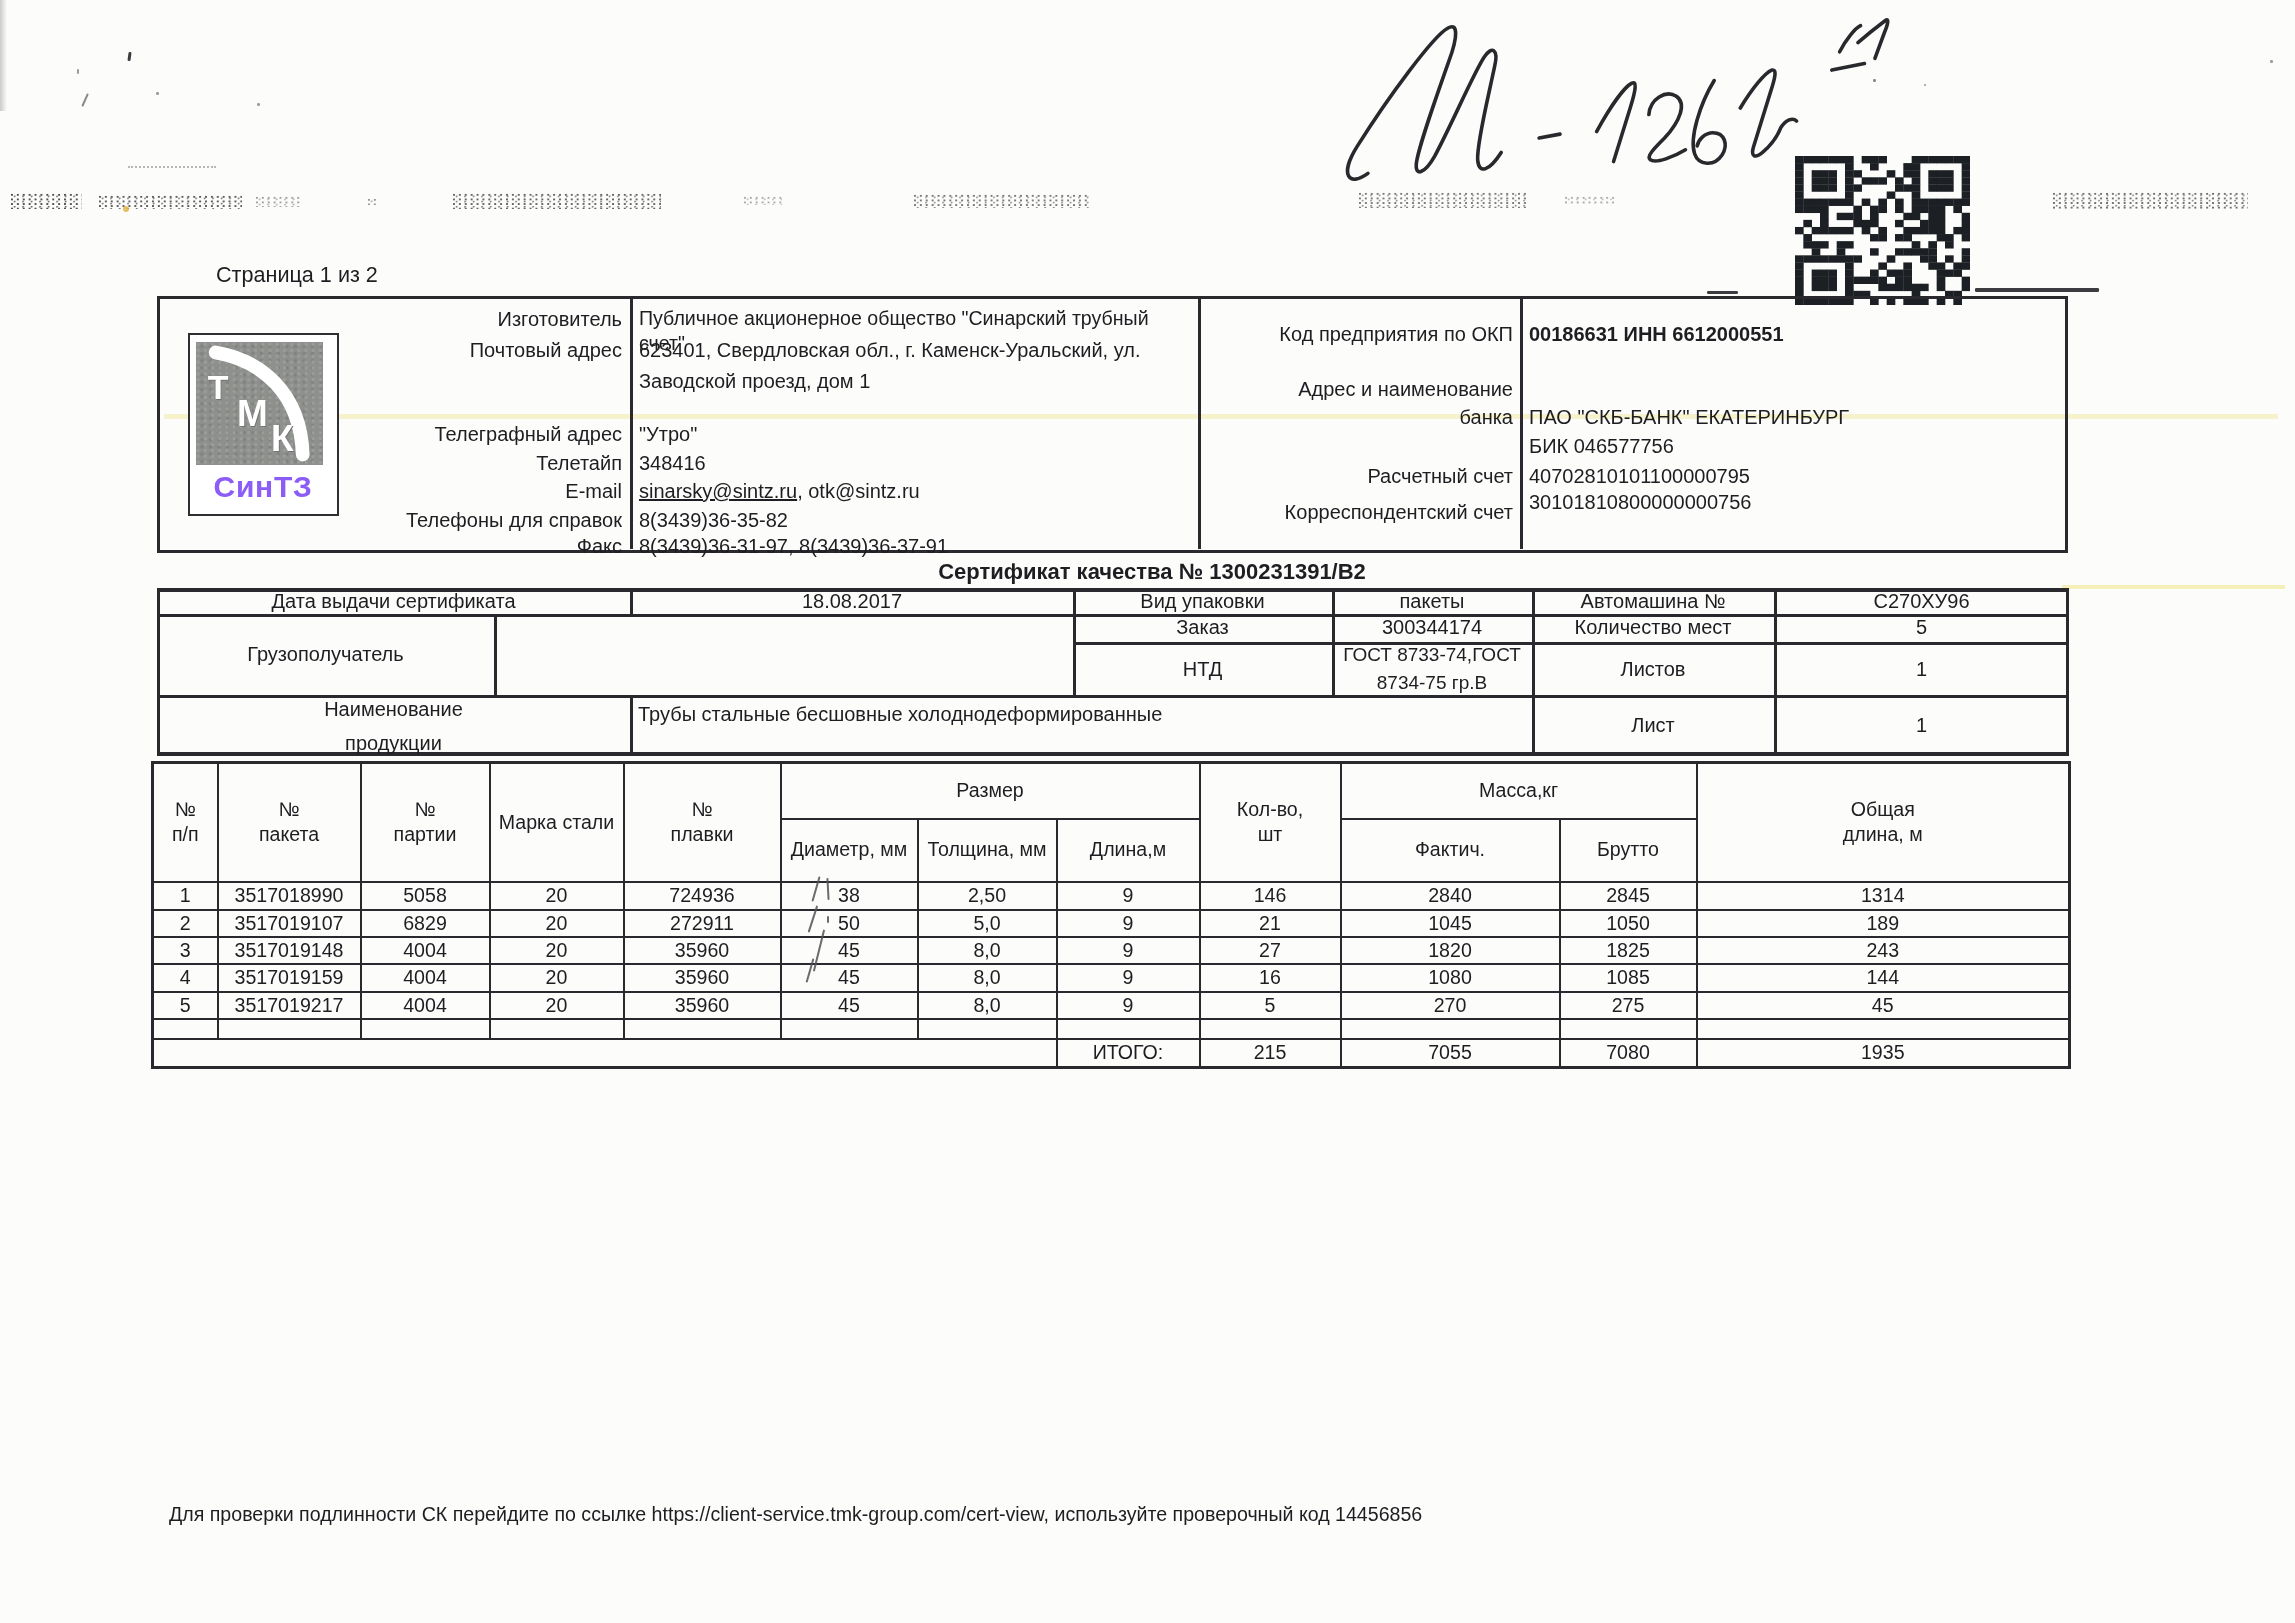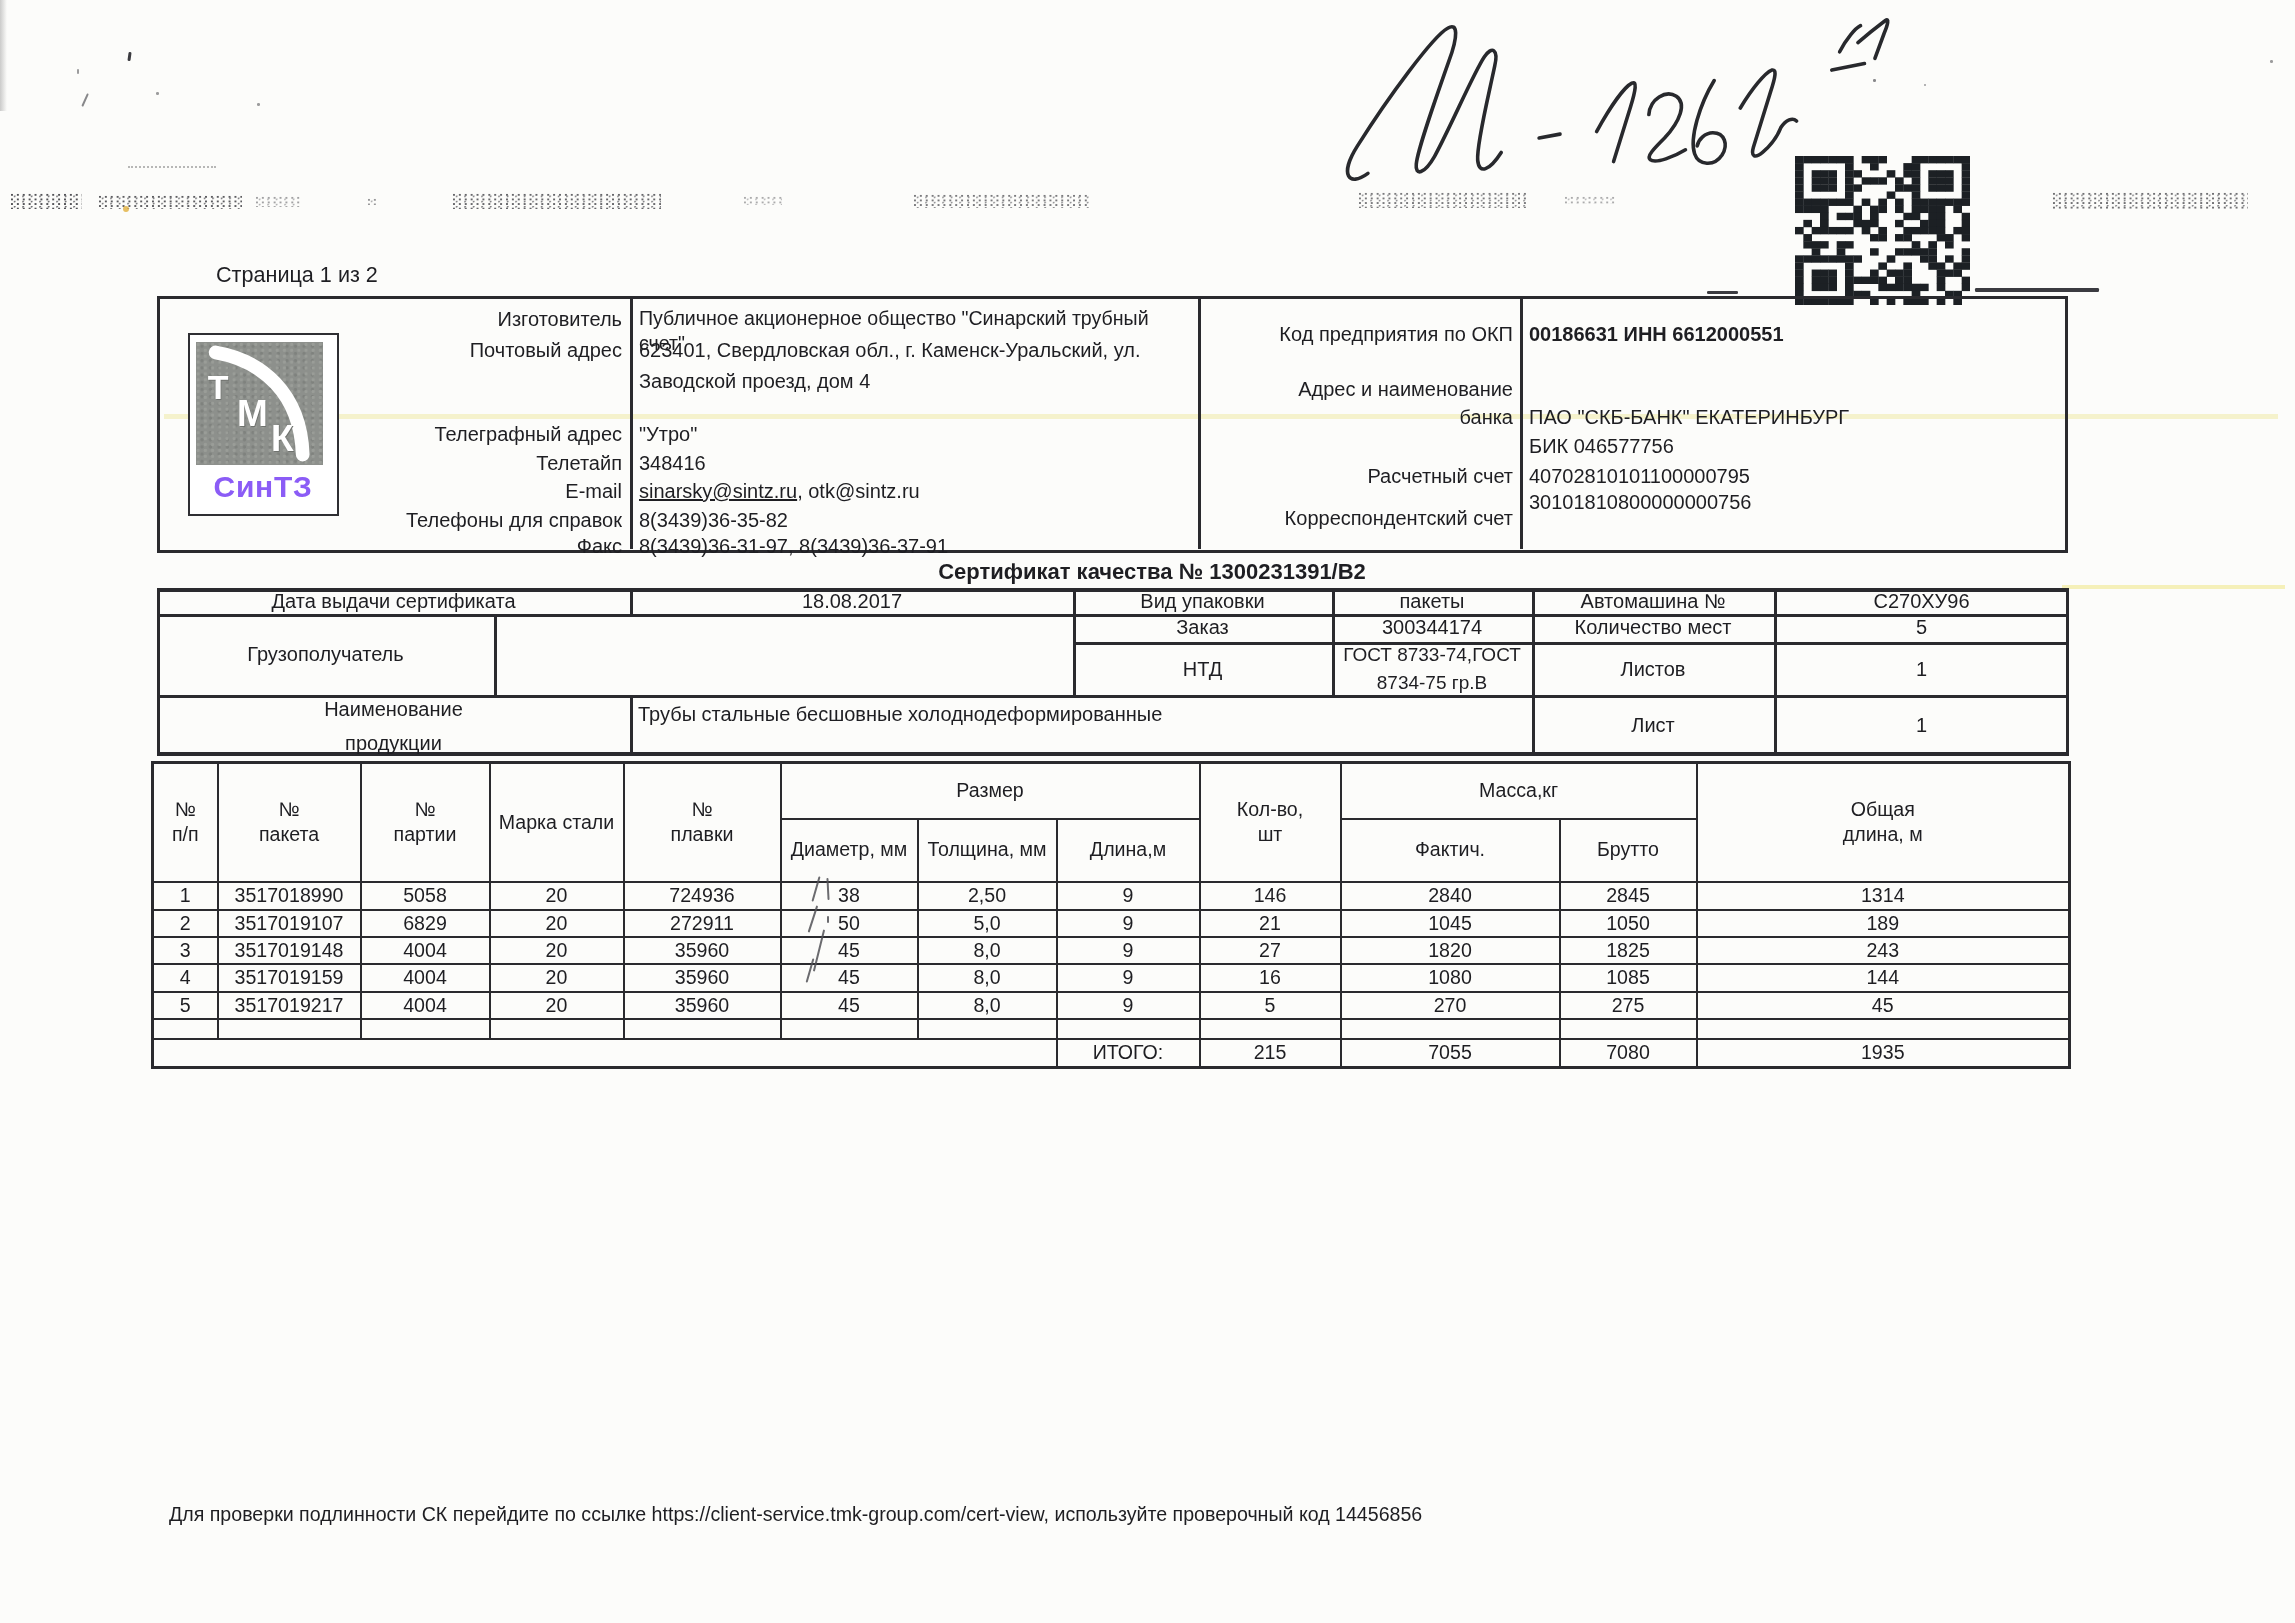--- a/index.html
+++ b/index.html
@@ -346,32 +346,32 @@
     <div class="t lab" style="left:0;width:462px;top:6.5px;">Изготовитель</div>
     <div class="t lab" style="left:0;width:462px;top:38px;">Почтовый адрес</div>
     <div class="t lab" style="left:0;width:462px;top:122px;">Телеграфный адрес</div>
     <div class="t lab" style="left:0;width:462px;top:151px;">Телетайп</div>
     <div class="t lab" style="left:0;width:462px;top:179px;">E-mail</div>
     <div class="t lab" style="left:0;width:462px;top:208px;">Телефоны для справок</div>
     <div class="t lab" style="left:0;width:462px;top:234px;">Факс</div>
 
     <div class="t" style="left:479px;width:556px;top:6.5px;font-size:19.6px;">Публичное акционерное общество "Синарский трубный счет"</div>
     <div class="t" style="left:479px;width:556px;top:38px;">623401, Свердловская обл., г. Каменск-Уральский, ул.</div>
-    <div class="t" style="left:479px;width:556px;top:69px;">Заводской проезд, дом 4</div>
+    <div class="t" style="left:479px;width:556px;top:69px;">Заводской проезд, дом 1</div>
     <div class="t" style="left:479px;width:556px;top:122px;">"Утро"</div>
     <div class="t" style="left:479px;width:556px;top:151px;">348416</div>
     <div class="t" style="left:479px;width:556px;top:179px;"><span style="text-decoration:underline;">sinarsky@sintz.ru</span><span>,  otk@sintz.ru</span></div>
     <div class="t" style="left:479px;width:556px;top:208px;">8(3439)36-35-82</div>
     <div class="t" style="left:479px;width:556px;top:234px;">8(3439)36-31-97, 8(3439)36-37-91</div>
 
     <div class="t lab" style="left:1047px;width:306px;top:21.6px;">Код предприятия по ОКП</div>
     <div class="t lab" style="left:1047px;width:306px;top:77px;">Адрес и наименование</div>
     <div class="t lab" style="left:1047px;width:306px;top:105px;">банка</div>
     <div class="t lab" style="left:1047px;width:306px;top:164px;">Расчетный счет</div>
-    <div class="t lab" style="left:1047px;width:306px;top:206px;">Корреспондентский счет</div>
+    <div class="t lab" style="left:1047px;width:306px;top:200px;">Корреспондентский счет</div>
 
     <div class="t" style="left:1369px;width:530px;top:21.6px;font-weight:bold;">00186631 ИНН 6612000551</div>
     <div class="t" style="left:1369px;width:530px;top:105px;">ПАО "СКБ-БАНК" ЕКАТЕРИНБУРГ</div>
     <div class="t" style="left:1369px;width:530px;top:134px;">БИК 046577756</div>
     <div class="t" style="left:1369px;width:530px;top:164px;">40702810101100000795</div>
     <div class="t" style="left:1369px;width:530px;top:190px;">30101810800000000756</div>
   </div>
 
   <div class="t" style="left:157px;top:558px;width:1911px;text-align:center;text-indent:79px;font-weight:700;font-size:22px;">Сертификат качества № 1300231391/В2</div>
 

